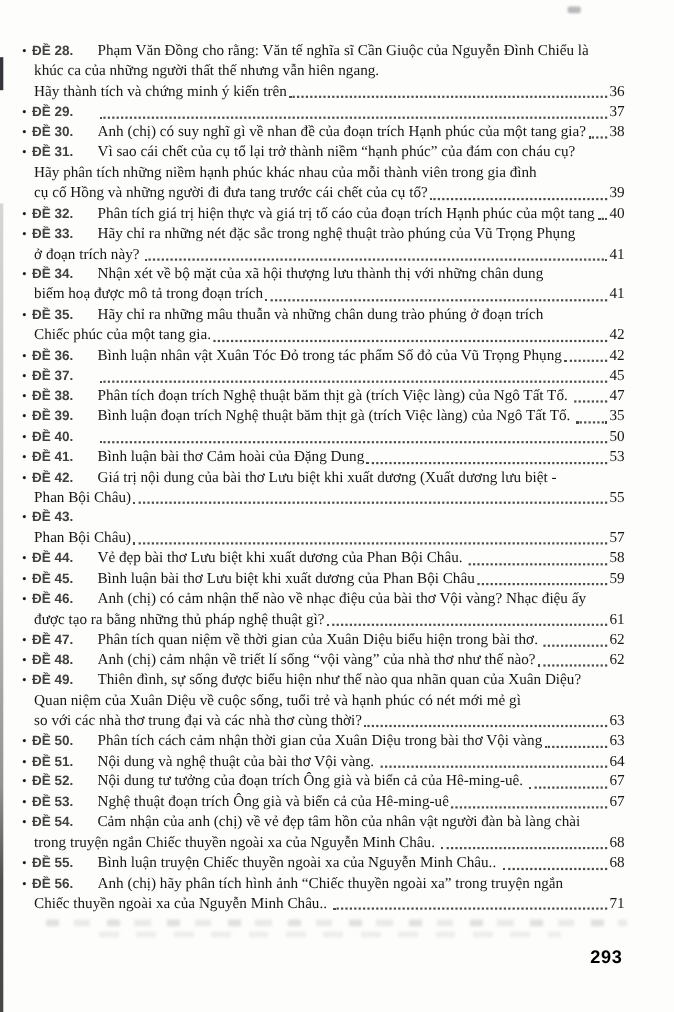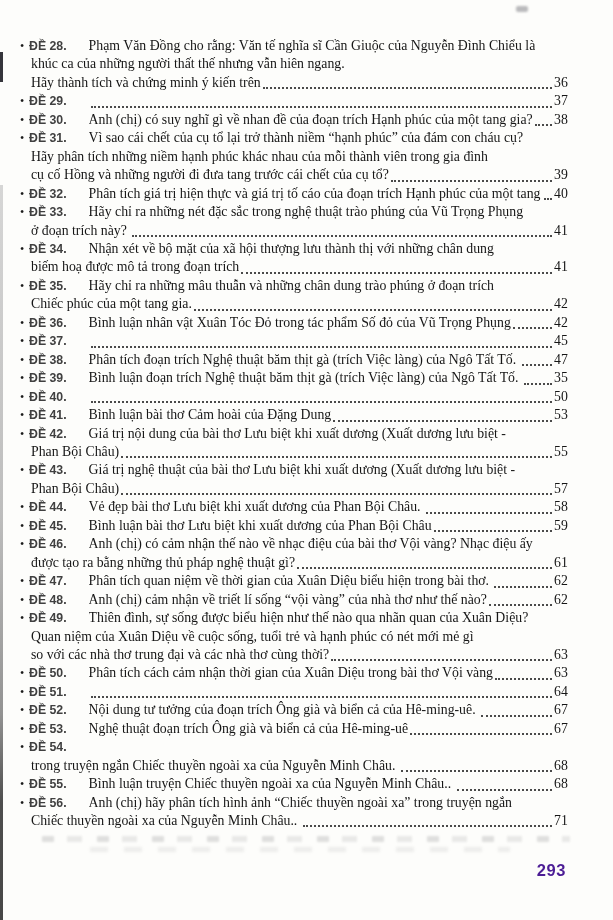--- a/index.html
+++ b/index.html
@@ -57,21 +57,21 @@
     text-align: left;
     font-size: 13.8px;
   }
   .page-number {
     position: absolute;
     right: 47px; top: 861px;
     font-family: "Liberation Sans", sans-serif;
     font-weight: 700;
     font-size: 16.5px;
     letter-spacing: 0.6px;
-    color: #4c1d95;
+    color: #000000;
   }
   
   .edge-top {
     position: absolute; left: 0; top: 52px;
     width: 3px; height: 30px;
     background: #35353b;
     filter: blur(0.4px);
   }
   .edge-strip {
     position: absolute; left: 0; top: 185px;
@@ -160,21 +160,21 @@
         <div class="line"><span class="bullet">•</span><span class="label">ĐỀ 40.</span><span class="leader"></span><span class="pg">50</span></div>
       </div>
       <div class="entry">
         <div class="line"><span class="bullet">•</span><span class="label">ĐỀ 41.</span><span class="text"><span>Bình luận bài thơ </span><span class="it">Cảm hoài</span><span> của Đặng Dung</span></span><span class="leader"></span><span class="pg">53</span></div>
       </div>
       <div class="entry">
         <div class="line"><span class="bullet">•</span><span class="label">ĐỀ 42.</span><span class="text"><span>Giá trị nội dung của bài thơ </span><span class="it">Lưu biệt khi xuất dương (Xuất dương lưu biệt -</span></span></div>
         <div class="line cont"><span class="text"><span>Phan Bội Châu)</span></span><span class="leader"></span><span class="pg">55</span></div>
       </div>
       <div class="entry">
-        <div class="line"><span class="bullet">•</span><span class="label">ĐỀ 43.</span><span class="text"><span>Giá trị nghệ thuật của bài thơ </span><span class="it">Lưu biệt khi xuất dương (Xuất dương lưu biệt -</span></span></div>
+        <div class="line"><span class="bullet">•</span><span class="label">ĐỀ 43.</span></div>
         <div class="line cont"><span class="text"><span>Phan Bội Châu)</span></span><span class="leader"></span><span class="pg">57</span></div>
       </div>
       <div class="entry">
         <div class="line"><span class="bullet">•</span><span class="label">ĐỀ 44.</span><span class="text"><span>Vẻ đẹp bài thơ </span><span class="it">Lưu biệt khi xuất dương</span><span> của Phan Bội Châu. </span></span><span class="leader"></span><span class="pg">58</span></div>
       </div>
       <div class="entry">
         <div class="line"><span class="bullet">•</span><span class="label">ĐỀ 45.</span><span class="text"><span>Bình luận bài thơ </span><span class="it">Lưu biệt khi xuất dương</span><span> của Phan Bội Châu</span></span><span class="leader"></span><span class="pg">59</span></div>
       </div>
       <div class="entry">
         <div class="line"><span class="bullet">•</span><span class="label">ĐỀ 46.</span><span class="text"><span>Anh (chị) có cảm nhận thế nào về nhạc điệu của bài thơ </span><span class="it">Vội vàng?</span><span> Nhạc điệu ấy</span></span></div>
@@ -188,30 +188,30 @@
       </div>
       <div class="entry">
         <div class="line"><span class="bullet">•</span><span class="label">ĐỀ 49.</span><span class="text"><span>Thiên đình, sự sống được biểu hiện như thế nào qua nhãn quan của Xuân Diệu?</span></span></div>
         <div class="line cont"><span class="text"><span>Quan niệm của Xuân Diệu về cuộc sống, tuổi trẻ và hạnh phúc có nét mới mẻ gì</span></span></div>
         <div class="line cont"><span class="text"><span>so với các nhà thơ trung đại và các nhà thơ cùng thời?</span></span><span class="leader"></span><span class="pg">63</span></div>
       </div>
       <div class="entry">
         <div class="line"><span class="bullet">•</span><span class="label">ĐỀ 50.</span><span class="text"><span>Phân tích cách cảm nhận thời gian của Xuân Diệu trong bài thơ </span><span class="it">Vội vàng</span></span><span class="leader"></span><span class="pg">63</span></div>
       </div>
       <div class="entry">
-        <div class="line"><span class="bullet">•</span><span class="label">ĐỀ 51.</span><span class="leader"></span><span class="pg">64</span></div>
+        <div class="line"><span class="bullet">•</span><span class="label">ĐỀ 51.</span><span class="text"><span>Nội dung và nghệ thuật của bài thơ </span><span class="it">Vội vàng. </span></span><span class="leader"></span><span class="pg">64</span></div>
       </div>
       <div class="entry">
         <div class="line"><span class="bullet">•</span><span class="label">ĐỀ 52.</span><span class="text"><span>Nội dung tư tưởng của đoạn trích </span><span class="it">Ông già và biển cả</span><span> của Hê-ming-uê. </span></span><span class="leader"></span><span class="pg">67</span></div>
       </div>
       <div class="entry">
         <div class="line"><span class="bullet">•</span><span class="label">ĐỀ 53.</span><span class="text"><span>Nghệ thuật đoạn trích </span><span class="it">Ông già và biển cả</span><span> của Hê-ming-uê</span></span><span class="leader"></span><span class="pg">67</span></div>
       </div>
       <div class="entry">
-        <div class="line"><span class="bullet">•</span><span class="label">ĐỀ 54.</span></div>
+        <div class="line"><span class="bullet">•</span><span class="label">ĐỀ 54.</span><span class="text"><span>Cảm nhận của anh (chị) về vẻ đẹp tâm hồn của nhân vật người đàn bà làng chài</span></span></div>
         <div class="line cont"><span class="text"><span>trong truyện ngắn </span><span class="it">Chiếc thuyền ngoài xa</span><span> của Nguyễn Minh Châu. </span></span><span class="leader"></span><span class="pg">68</span></div>
       </div>
       <div class="entry">
         <div class="line"><span class="bullet">•</span><span class="label">ĐỀ 55.</span><span class="text"><span>Bình luận truyện </span><span class="it">Chiếc thuyền ngoài xa</span><span> của Nguyễn Minh Châu.. </span></span><span class="leader"></span><span class="pg">68</span></div>
       </div>
       <div class="entry">
         <div class="line"><span class="bullet">•</span><span class="label">ĐỀ 56.</span><span class="text"><span>Anh (chị) hãy phân tích hình ảnh “Chiếc thuyền ngoài xa” trong truyện ngắn</span></span></div>
         <div class="line cont"><span class="text"><span class="it">Chiếc thuyền ngoài xa</span><span> của Nguyễn Minh Châu.. </span></span><span class="leader"></span><span class="pg">71</span></div>
       </div>
     </div>

